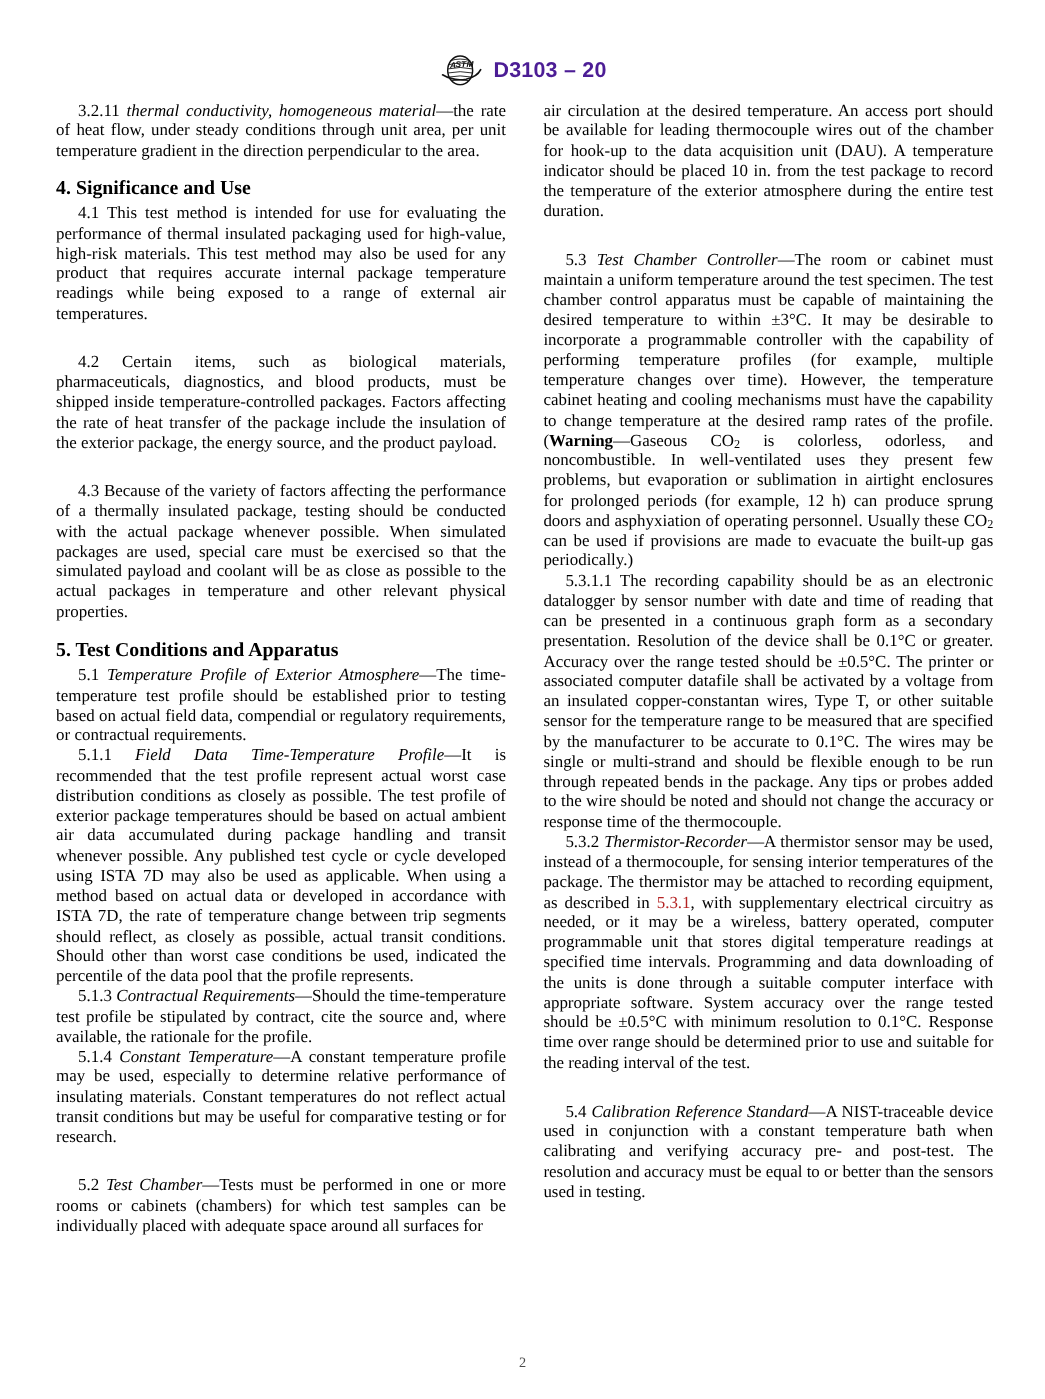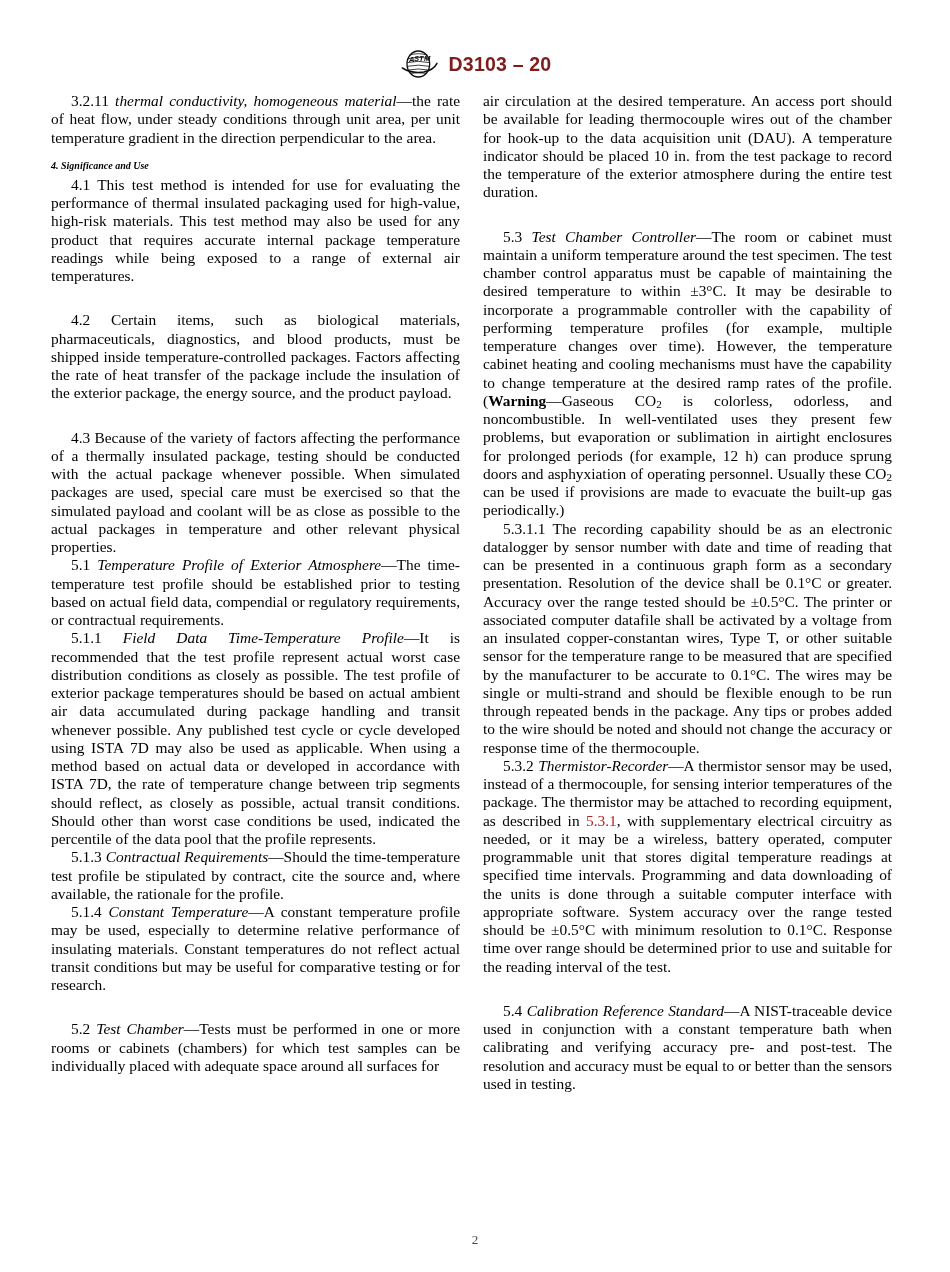--- a/index.html
+++ b/index.html
@@ -43,32 +43,32 @@
   .astm-logo {
     width: 40px;
     height: 28px;
     display: block;
   }
   .header-title {
     font-family: "Liberation Sans", "DejaVu Sans", sans-serif;
     font-weight: bold;
     font-size: 19.5px;
     letter-spacing: 0.2px;
-    color: #7f1d1d;
+    color: #4c1d95;
     white-space: nowrap;
   }
 
   
   .columns {
     position: absolute;
     top: 92px;
     left: 51px;
     width: 852px;
     display: flex;
-    gap: 23px;
+    gap: 34px;
   }
   .col {
     width: 409px;
   }
 
   
   p {
     margin: 0;
     font-size: 15.4px;
     line-height: 1.185;
@@ -78,25 +78,24 @@
     hyphens: none;
   }
   p.indent {
     text-indent: 20px;
   }
   p.gap-before {
     margin-top: 26px;
   }
   h2.section-head {
     margin: 14px 0 4px 0;
-    font-size: 10px;
+    font-size: 18px;
     font-weight: bold;
     line-height: 1.2;
     text-align: left;
-    font-style: italic;
   }
   h2.section-head.first {
     margin-top: 13px;
   }
   .it {
     font-style: italic;
   }
   .bd {
     font-weight: bold;
   }
@@ -159,20 +158,21 @@
       <p class="indent"><span>3.2.11</span> <span class="it">thermal conductivity, homogeneous material</span><span>—the rate of heat flow, under steady conditions through unit area, per unit temperature gradient in the direction perpendicular to the area.</span></p>
 
       <h2 class="section-head first">4. Significance and Use</h2>
 
       <p class="indent">4.1 This test method is intended for use for evaluating the performance of thermal insulated packaging used for high-value, high-risk materials. This test method may also be used for any product that requires accurate internal package temperature readings while being exposed to a range of external air temperatures.</p>
 
       <p class="indent gap-before">4.2 Certain items, such as biological materials, pharmaceuticals, diagnostics, and blood products, must be shipped inside temperature-controlled packages. Factors affecting the rate of heat transfer of the package include the insulation of the exterior package, the energy source, and the product payload.</p>
 
       <p class="indent gap-before">4.3 Because of the variety of factors affecting the performance of a thermally insulated package, testing should be conducted with the actual package whenever possible. When simulated packages are used, special care must be exercised so that the simulated payload and coolant will be as close as possible to the actual packages in temperature and other relevant physical properties.</p>
 
+      <h2 class="section-head">5. Test Conditions and Apparatus</h2>
 
       <p class="indent"><span>5.1</span> <span class="it">Temperature Profile of Exterior Atmosphere</span><span>—The time-temperature test profile should be established prior to testing based on actual field data, compendial or regulatory requirements, or contractual requirements.</span></p>
 
       <p class="indent"><span>5.1.1</span> <span class="it">Field Data Time-Temperature Profile</span><span>—It is recommended that the test profile represent actual worst case distribution conditions as closely as possible. The test profile of exterior package temperatures should be based on actual ambient air data accumulated during package handling and transit whenever possible. Any published test cycle or cycle developed using ISTA 7D may also be used as applicable. When using a method based on actual data or developed in accordance with ISTA 7D, the rate of temperature change between trip segments should reflect, as closely as possible, actual transit conditions. Should other than worst case conditions be used, indicated the percentile of the data pool that the profile represents.</span></p>
 
 
       <p class="indent"><span>5.1.3</span> <span class="it">Contractual Requirements</span><span>—Should the time-temperature test profile be stipulated by contract, cite the source and, where available, the rationale for the profile.</span></p>
 
       <p class="indent"><span>5.1.4</span> <span class="it">Constant Temperature</span><span>—A constant temperature profile may be used, especially to determine relative performance of insulating materials. Constant temperatures do not reflect actual transit conditions but may be useful for comparative testing or for research.</span></p>
 

